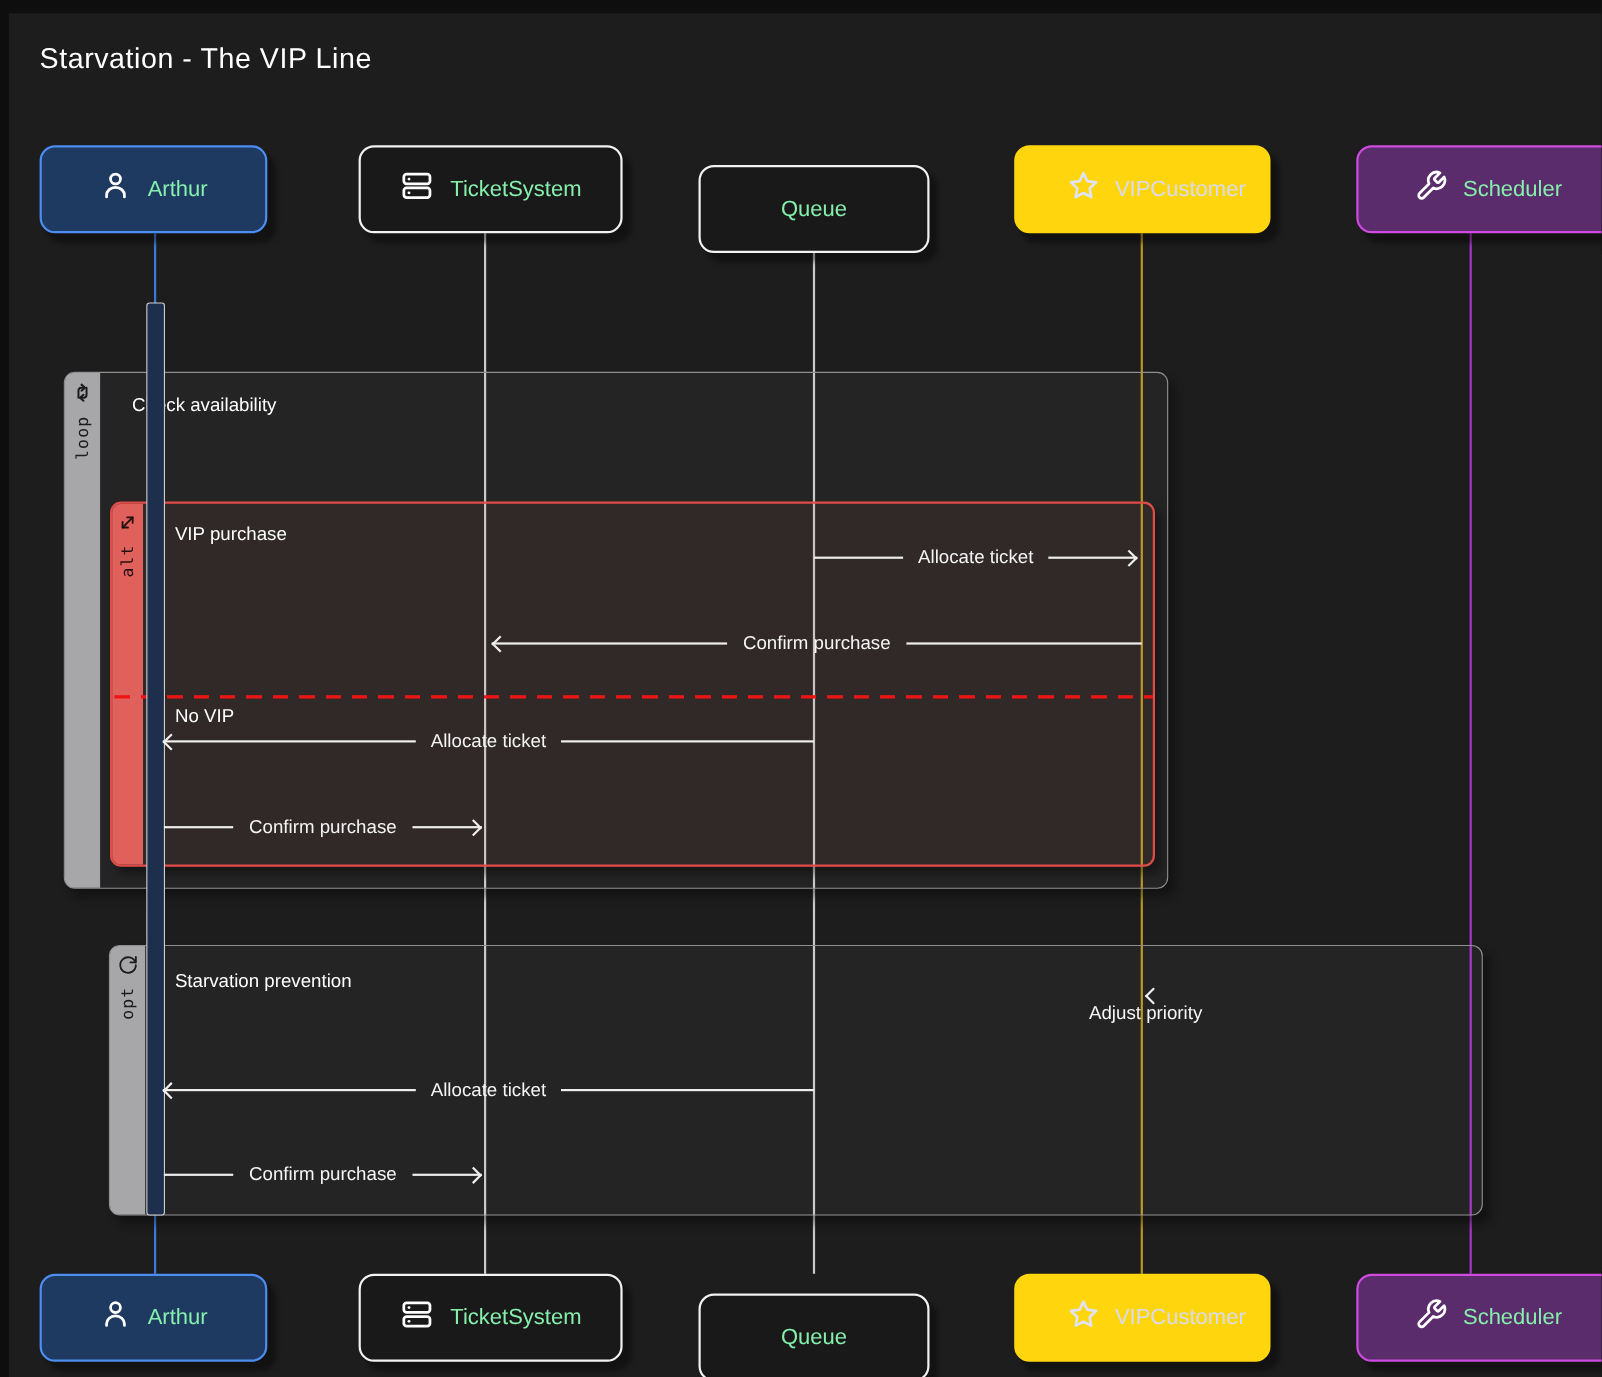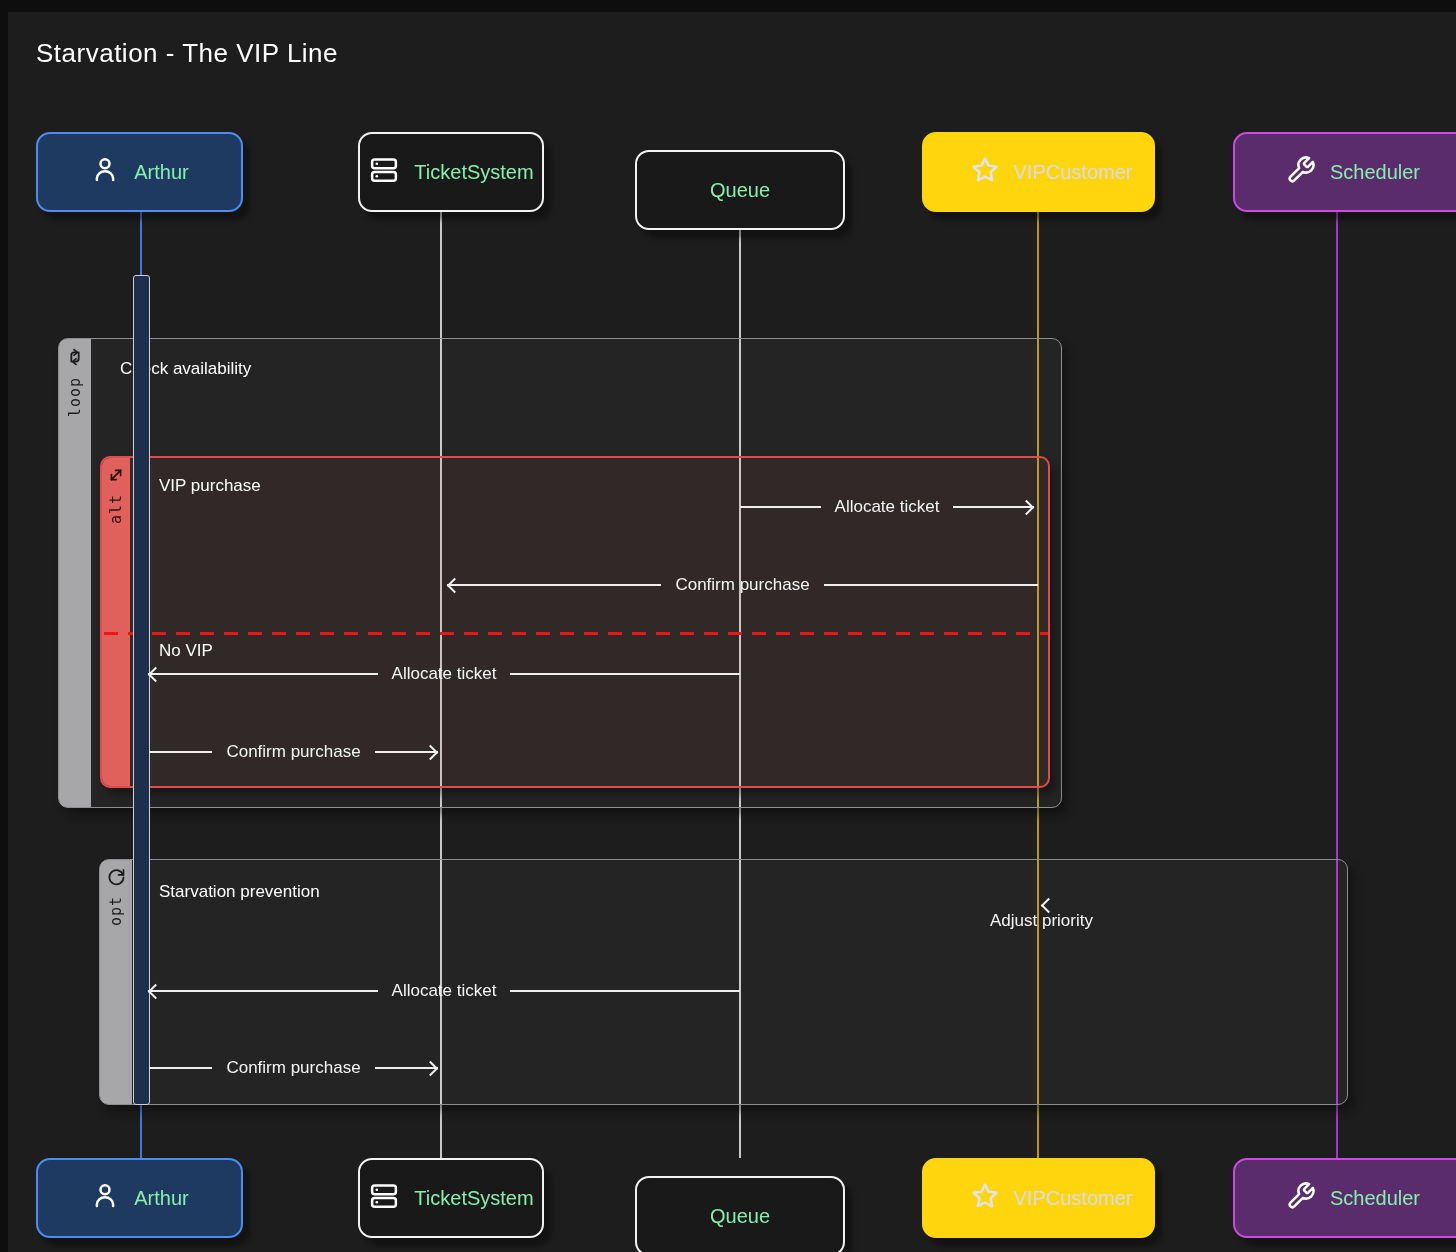--- a/index.html
+++ b/index.html
@@ -24,21 +24,21 @@
     font-size:20px;color:#86efac;
     box-shadow:7px 8px 5px rgba(0,0,0,0.38);
     box-sizing:border-box;z-index:6;
   }
   .actor .alabel{white-space:nowrap;}
   .actor.blue{background:#1e3a60;border-color:#4d8df2;}
   .actor.dark{background:#191919;border-color:#f2f2f2;}
   .actor.yellow{background:#ffd60d;border-color:#ffd60d;color:#d6dbf2;}
   .actor.purple{background:#5a2c6b;border-color:#cf4be0;}
   .a-arthur{left:28px;width:207px;}
-  .a-ticket{left:318px;width:186px;margin-left:32px;}
+  .a-ticket{left:318px;width:240px;}
   .a-queue{left:627px;width:210px;margin-top:18px;}
   .a-vip{left:914px;width:233px;padding-left:25px;}
   .a-sched{left:1225px;width:240px;}
   .row-top{top:120px;}
   .row-bottom{top:1146px;}
   .actor svg{flex:none;}
   
   .lifeline{position:absolute;top:200px;height:946px;width:2px;z-index:1;}
   .ll-arthur{left:132px;background:#3b7be0;}
   .ll-ticket{left:432px;background:#c9c9c9;}

